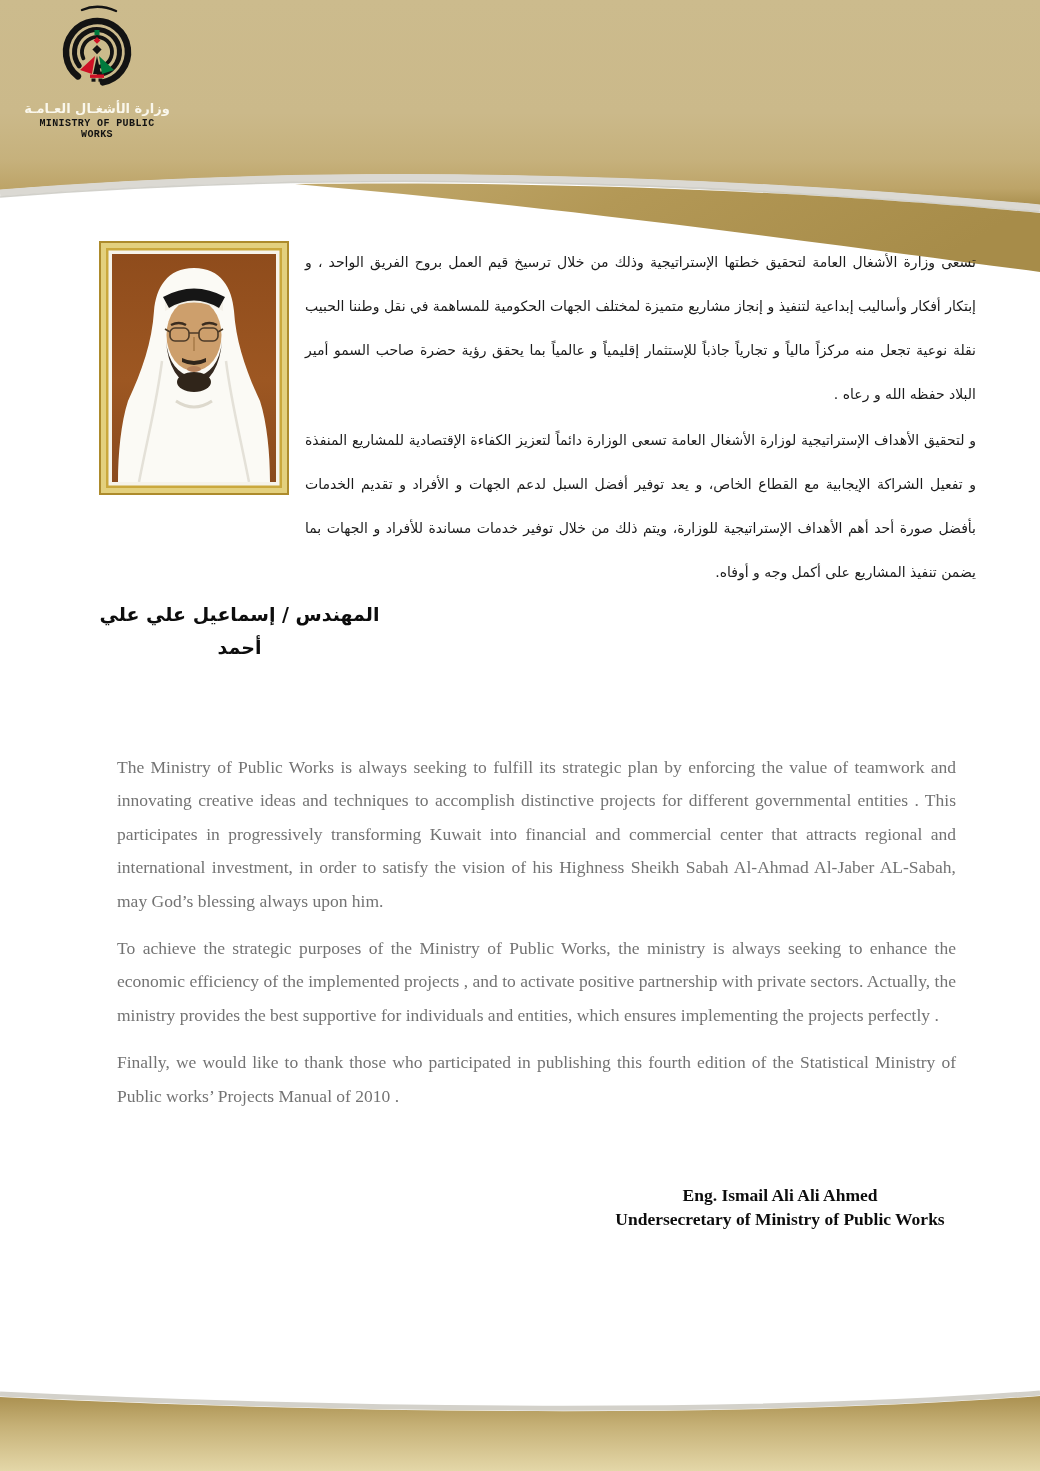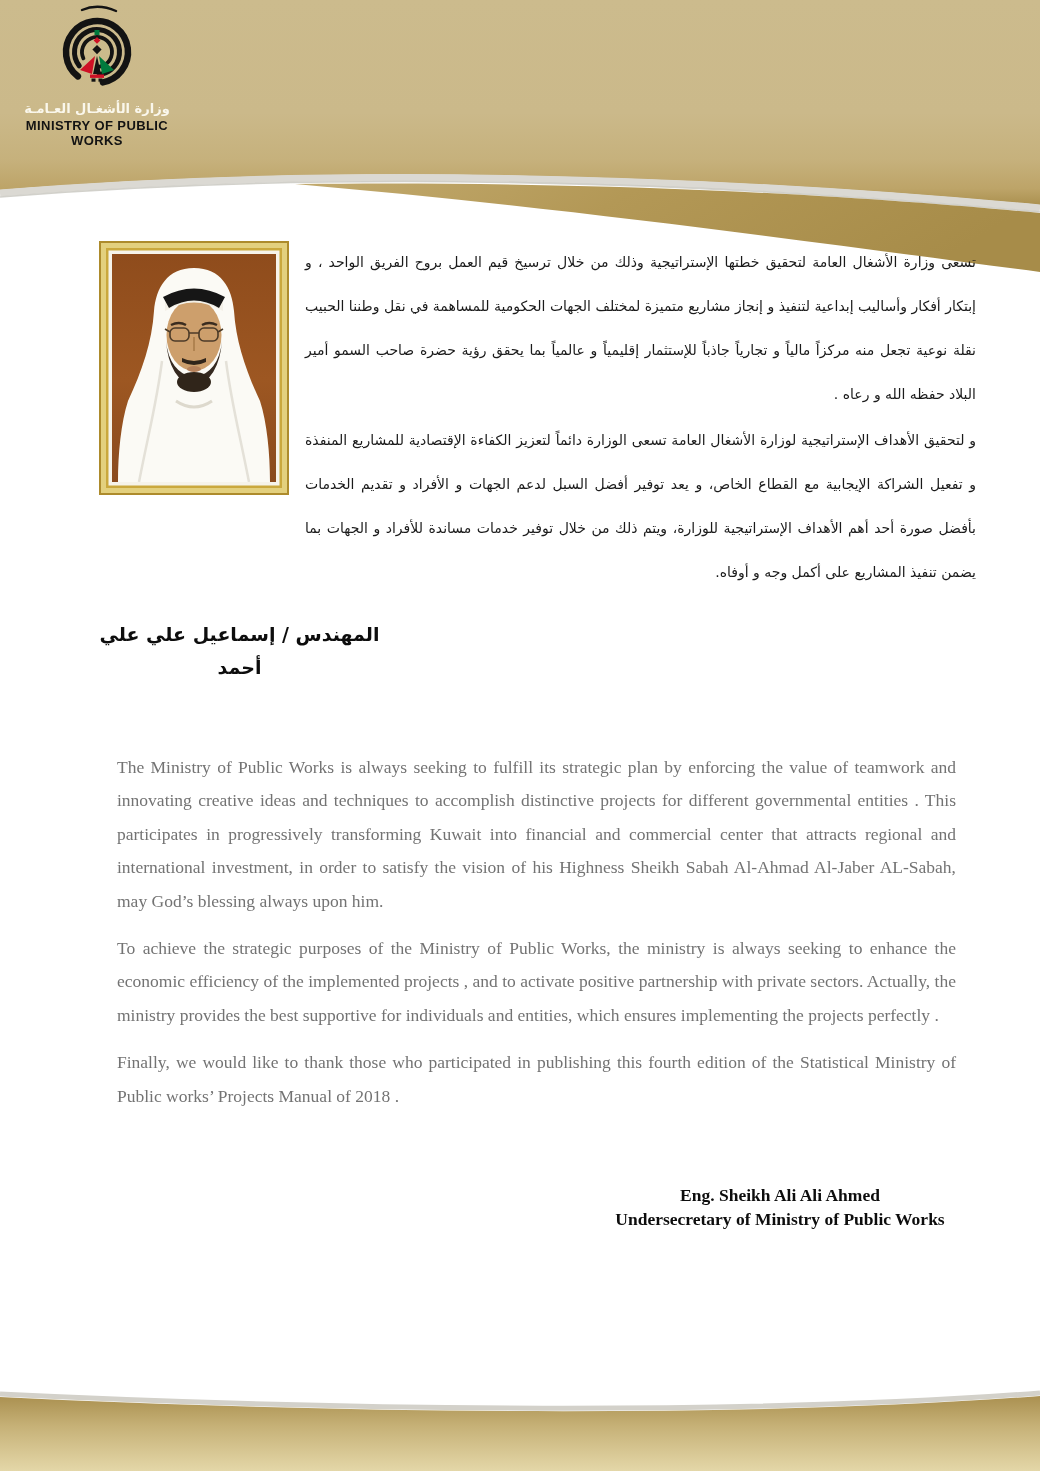--- a/index.html
+++ b/index.html
@@ -10,37 +10,37 @@
   .band.bottom{bottom:0;}
   .logo{position:absolute;left:22px;top:4px;width:150px;text-align:center;z-index:3;}
 
   .photo-frame{position:absolute;left:99px;top:241px;width:190px;height:254px;z-index:2;}
 
   .arabic-body{position:absolute;top:240px;left:305px;width:671px;z-index:2;
                direction:rtl;text-align:justify;font-family:"DejaVu Sans",sans-serif;
                font-size:14px;line-height:44px;color:#1a1a1a;}
   .arabic-body p{margin:0 0 2px 0;}
 
-  .arabic-signature{position:absolute;top:618px;left:82px;width:315px;z-index:2;
+  .arabic-signature{position:absolute;top:598px;left:82px;width:315px;z-index:2;
                     direction:rtl;text-align:center;font-family:"DejaVu Sans",sans-serif;
                     font-weight:bold;font-size:19px;line-height:33px;color:#0d0d0d;}
 
   .english-body{position:absolute;top:751px;left:117px;width:839px;z-index:2;
                 font-family:"Liberation Serif",serif;font-size:17.5px;line-height:33.4px;
                 text-align:justify;color:#737373;}
   .english-body p{margin:0 0 14px 0;}
 
   .english-signature{position:absolute;top:1183px;left:556px;width:448px;z-index:2;
                      text-align:center;font-family:"Liberation Serif",serif;
                      font-weight:bold;font-size:17.5px;line-height:24px;color:#0d0d0d;}
   .english-signature .sig-title{}
 
   .logo .ar-name{font-family:"DejaVu Sans",sans-serif;font-weight:bold;font-size:13px;
                  color:#faf7ec;margin-top:1px;letter-spacing:0.5px;}
-  .logo .en-name{font-family:Liberation Sans, sans-serif;font-weight:bold;font-size:13px;
+  .logo .en-name{font-family:Liberation Mono, monospace;font-weight:bold;font-size:10px;
                  color:#131313;letter-spacing:0.4px;margin-top:2px;}
 </style>
 </head>
 <body>
 
 <div class="page">
 
   <svg class="band top" width="1040" height="280" viewBox="0 0 1040 280" aria-hidden="true">
     <defs>
       <linearGradient id="tanGrad" x1="0" y1="0" x2="0" y2="1">
@@ -157,21 +157,21 @@
     <p>و لتحقيق الأهداف الإستراتيجية لوزارة الأشغال العامة تسعى الوزارة دائماً لتعزيز الكفاءة الإقتصادية للمشاريع المنفذة و تفعيل الشراكة الإيجابية مع القطاع الخاص، و يعد توفير أفضل السبل لدعم الجهات و الأفراد و تقديم الخدمات بأفضل صورة أحد أهم الأهداف الإستراتيجية للوزارة، ويتم ذلك من خلال توفير خدمات مساندة للأفراد و الجهات بما يضمن تنفيذ المشاريع على أكمل وجه و أوفاه.</p>
   </div>
 
   <div class="arabic-signature" lang="ar" dir="rtl">
     <div>المهندس / إسماعيل علي علي أحمد</div>
   </div>
 
   <div class="english-body" lang="en">
     <p>The Ministry of Public Works is always seeking to fulfill its strategic plan by enforcing the value of teamwork and innovating creative ideas and techniques to accomplish distinctive projects for different governmental entities . This participates in progressively transforming Kuwait into financial and commercial center that attracts regional and international investment, in order to satisfy the vision of his Highness Sheikh Sabah Al-Ahmad Al-Jaber AL-Sabah, may God’s blessing always upon him.</p>
     <p>To achieve the strategic purposes of the Ministry of Public Works, the ministry is always seeking to enhance the economic efficiency of the implemented projects , and to activate positive partnership with private sectors. Actually, the ministry provides the best supportive for individuals and entities, which ensures implementing the projects perfectly .</p>
-    <p>Finally, we would like to thank those who participated in publishing this fourth edition of the Statistical Ministry of Public works’ Projects Manual of 2018 .</p>
+    <p>Finally, we would like to thank those who participated in publishing this fourth edition of the Statistical Ministry of Public works’ Projects Manual of 2010 .</p>
   </div>
 
   <div class="english-signature">
-    <div class="sig-name">Eng. Sheikh Ali Ali Ahmed</div>
+    <div class="sig-name">Eng. Ismail Ali Ali Ahmed</div>
     <div class="sig-title">Undersecretary of Ministry of Public Works</div>
   </div>
 
 </div>
 
 </body></html>

